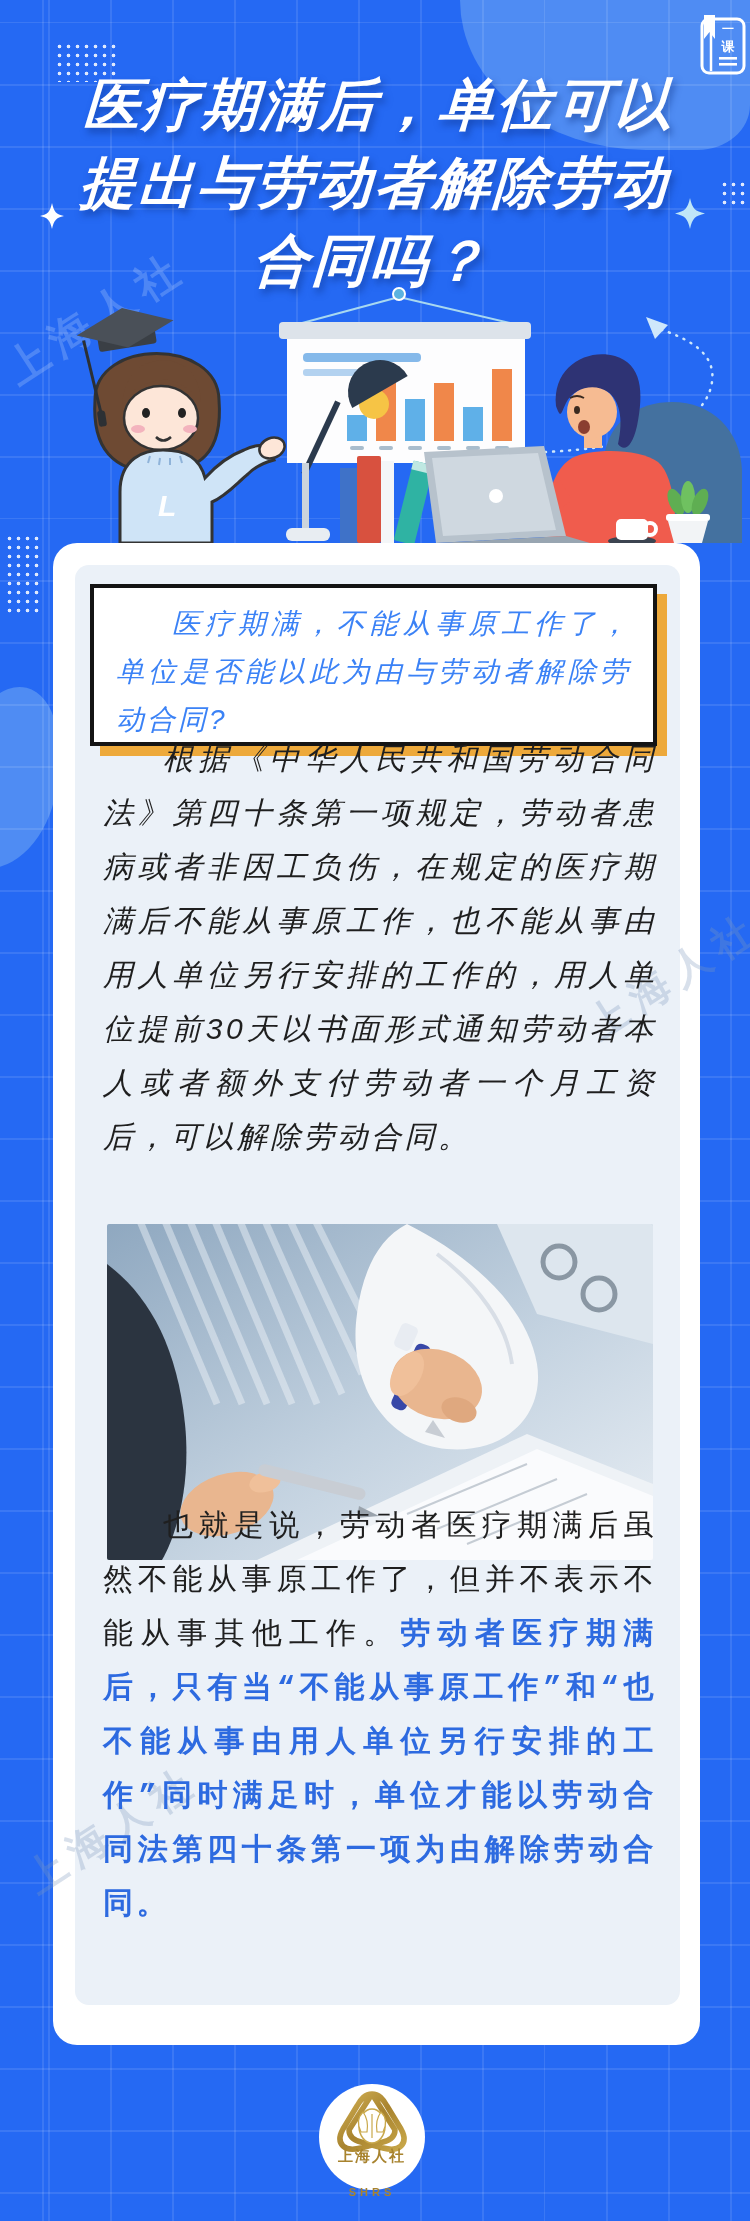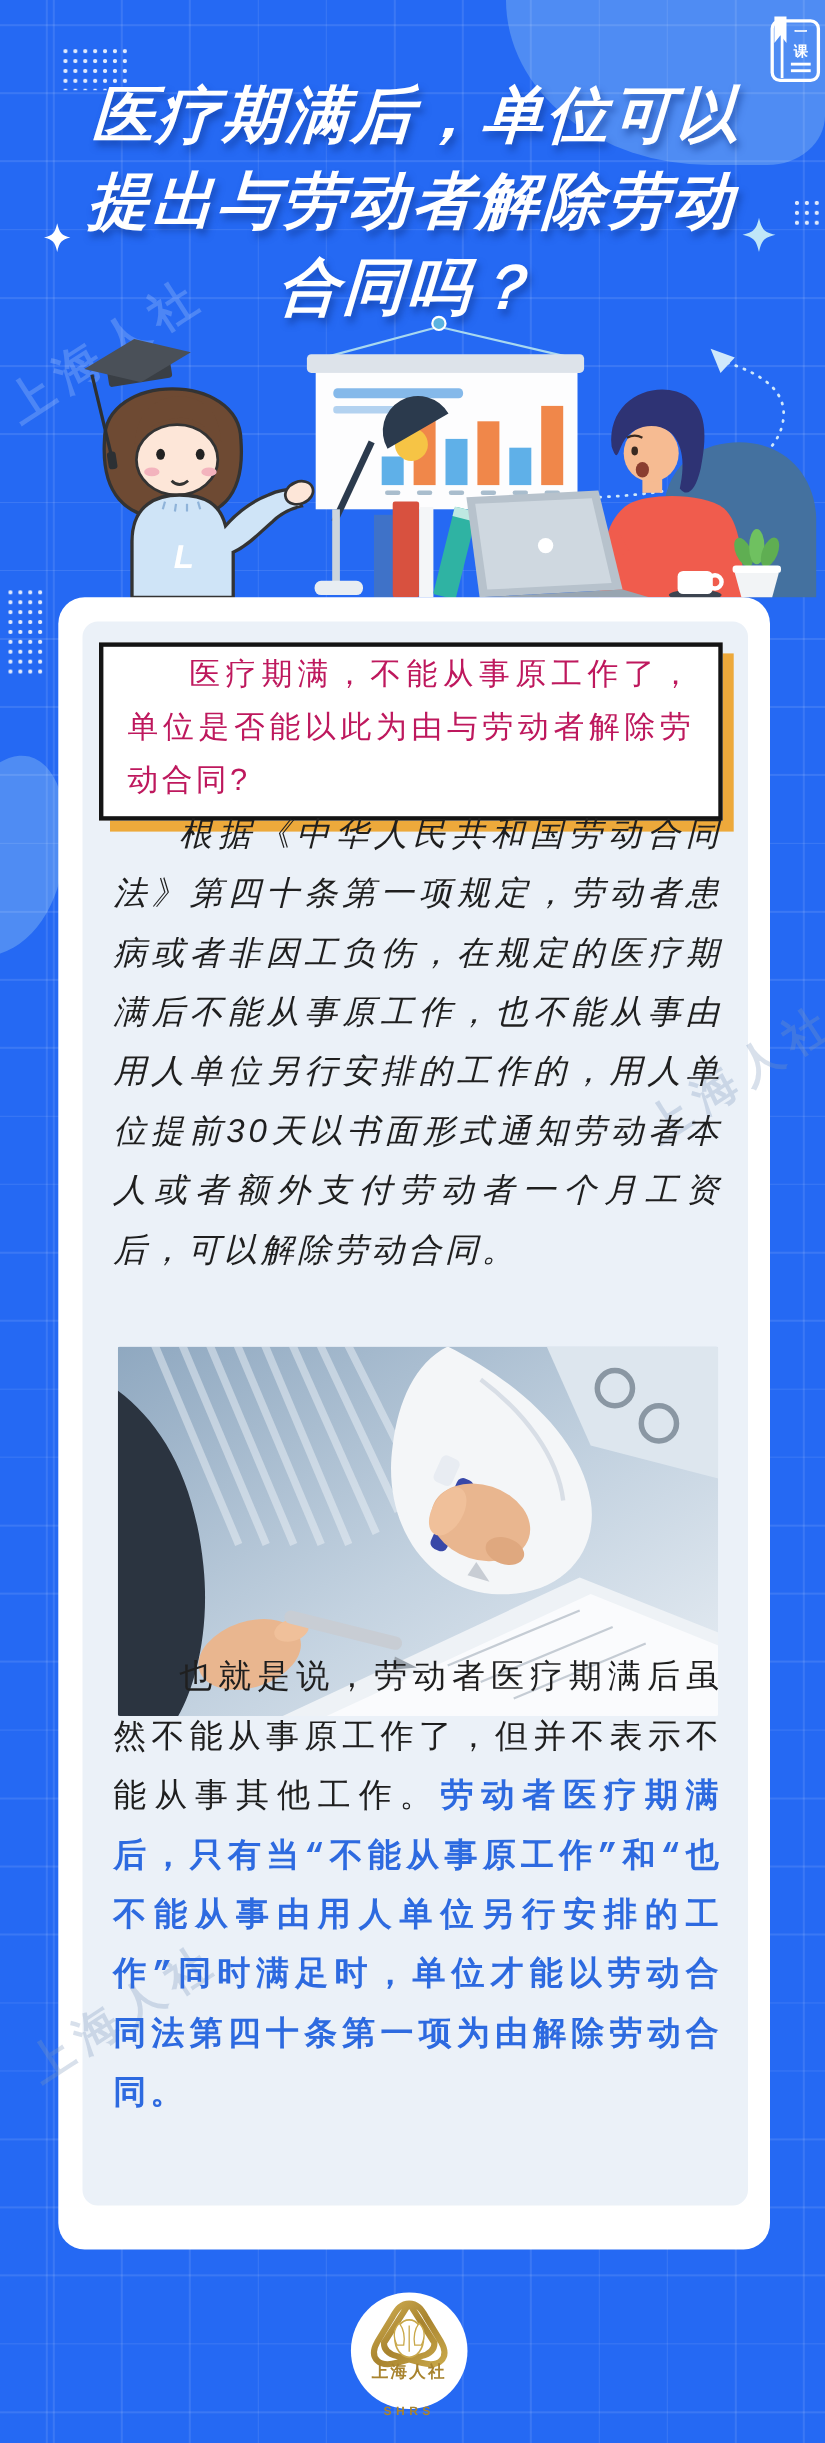--- a/index.html
+++ b/index.html
@@ -46,22 +46,22 @@
   
   .illus{position:absolute;left:0;top:140px;width:750px;height:410px;z-index:4;}
 
   
   .card-outer{position:absolute;left:53px;top:543px;width:647px;height:1502px;background:#ffffff;border-radius:24px;z-index:5;}
   .card-inner{position:absolute;left:75px;top:565px;width:605px;height:1440px;background:#ebf1f8;border-radius:14px;z-index:5;}
 
   
   .qbox{position:absolute;left:90px;top:584px;width:567px;height:162px;background:#ffffff;
         border:4px solid #141414;box-shadow:10px 10px 0 0 #eda93b;box-sizing:border-box;z-index:6;}
-  .qbox-text{margin:1px 22px 0 22px;font-size:28px;line-height:48px;letter-spacing:3px;
-             color:#be185d;text-indent:2em;text-align:justify;}
+  .qbox-text{margin:12px 22px 0 22px;font-size:28px;line-height:48px;letter-spacing:3px;
+             color:#3b82f6;text-indent:2em;text-align:justify;font-style:italic;}
 
   
   .para{position:absolute;left:103px;width:554px;font-size:30px;line-height:54px;
         letter-spacing:3.5px;color:#1f1f1f;text-indent:2em;text-align:justify;z-index:6;}
   .para-1{top:732px;font-style:italic;}
   .para-2{top:1500px;font-family:Liberation Mono, monospace;}
   .hl{color:#2d6ae0;font-weight:700;}
 
   
   .photo{position:absolute;left:107px;top:1224px;width:546px;height:336px;z-index:6;border-radius:2px;overflow:hidden;}

